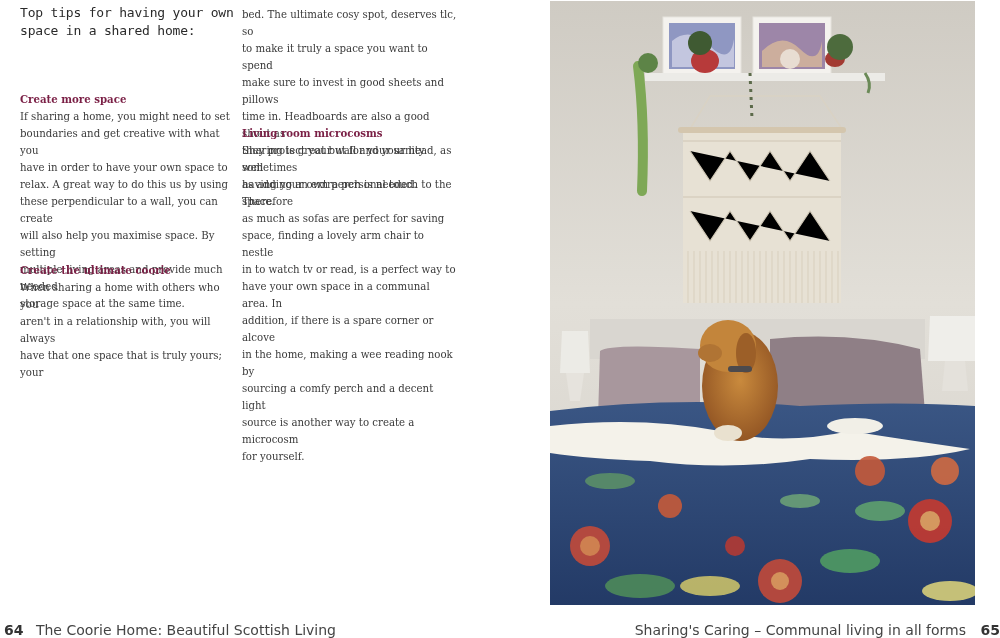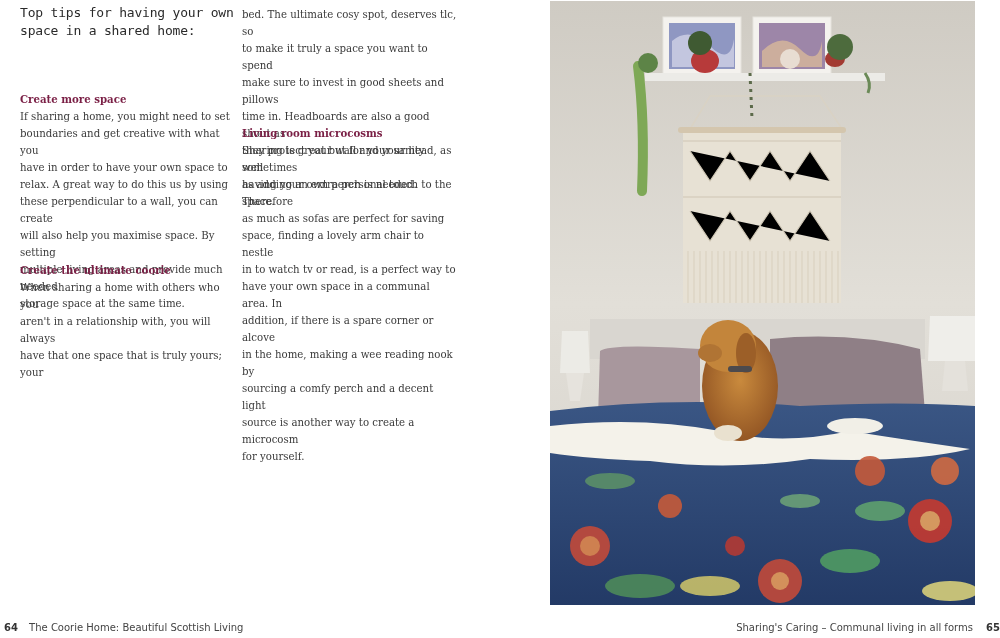--- a/index.html
+++ b/index.html
@@ -3,21 +3,21 @@
 <meta charset="utf-8">
 <style>
   html, body { margin:0; padding:0; }
   body { width:1000px; height:638px; background:#ffffff; position:relative; overflow:hidden; }
   .col { position:absolute; font-family:"DejaVu Serif", serif; font-size:10.2px; line-height:17px; color:#3a3a3a; }
   .col1 { left:20px; top:0; width:215px; }
   .col2 { left:242px; top:0; width:215px; }
   .title { position:absolute; left:20px; top:4px; width:215px; font-family:"DejaVu Sans Mono", "Liberation Mono", monospace; font-size:13px; line-height:17.5px; color:#2a2a2a; letter-spacing:-0.2px; }
   .sub { color:#7a1f45; font-weight:bold; }
   .block { position:absolute; }
-  .footer { position:absolute; top:622px; font-family:"DejaVu Sans", sans-serif; font-size:10px; color:#444; white-space:nowrap; }
+  .footer { position:absolute; top:622px; font-family:"DejaVu Sans", sans-serif; font-size:14px; color:#444; white-space:nowrap; }
   .pn { font-weight:bold; color:#333; }
   .photo { position:absolute; left:550px; top:1px; width:425px; height:604px; overflow:hidden; background:#d9d5ce; }
 </style>
 </head>
 <body>
 
 <div class="title">Top tips for having your own space in a shared home:</div>
 
 <div class="col col1">
   <div class="block" style="top:59px; width:215px;margin-top:32px;">

